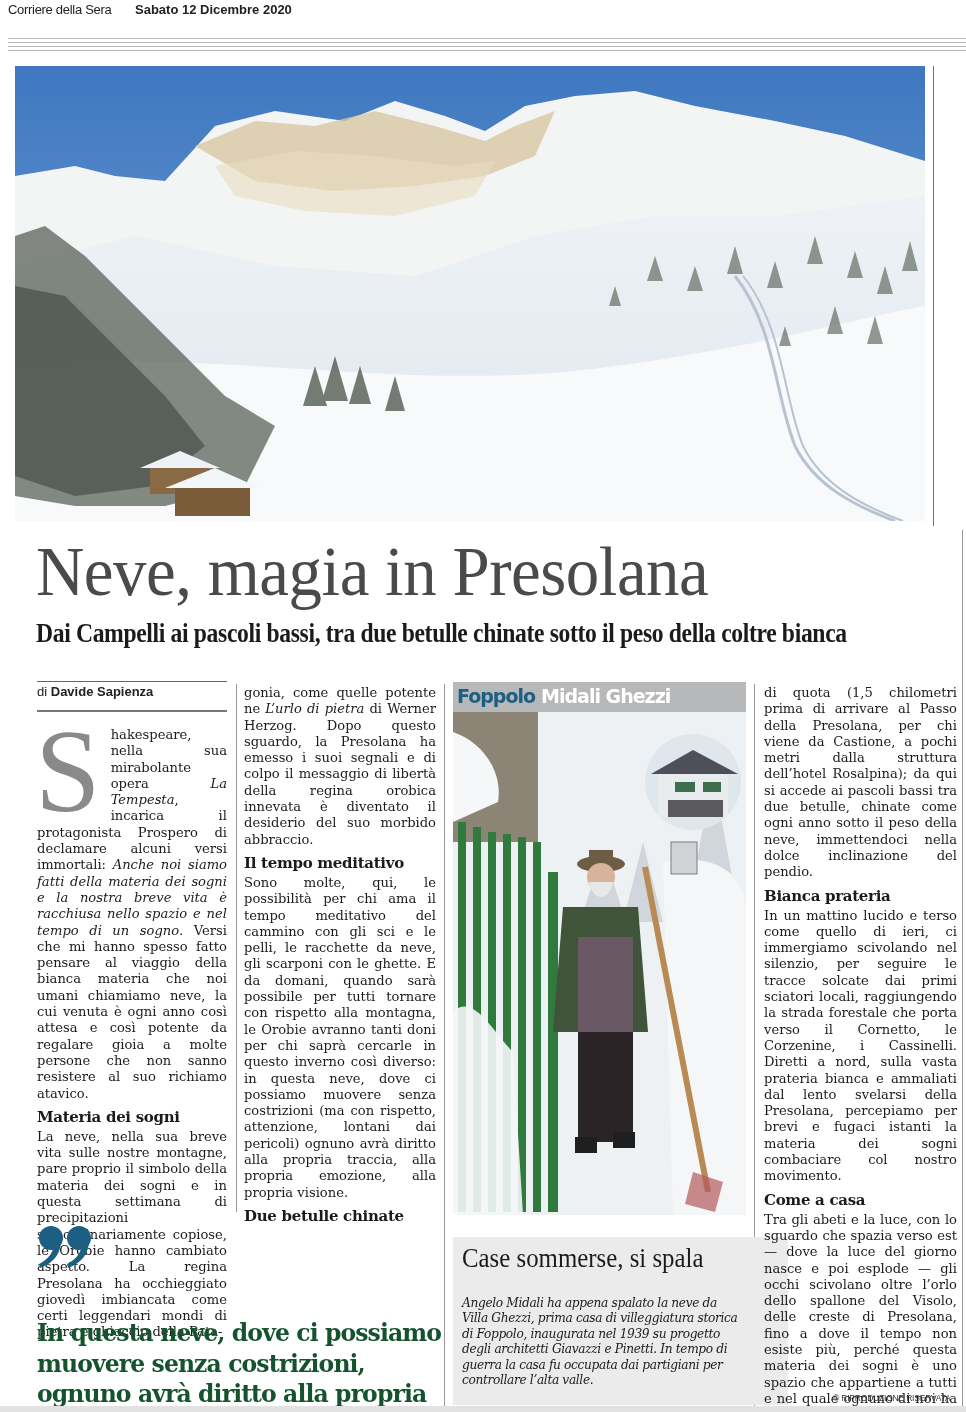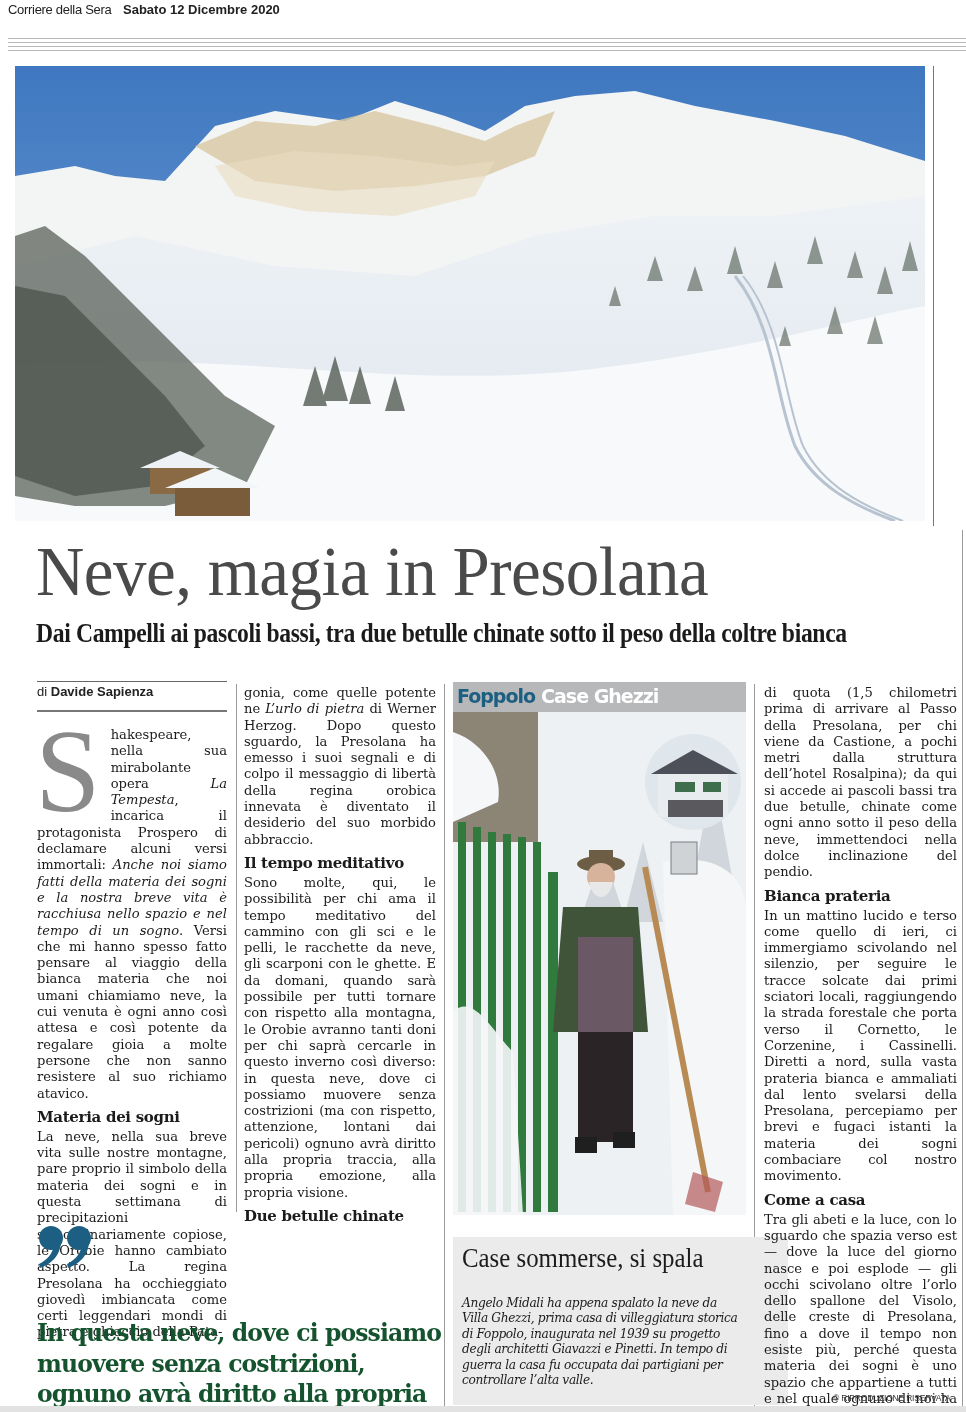--- a/index.html
+++ b/index.html
@@ -1,21 +1,21 @@
 <!DOCTYPE html>
 <html><head>
 <meta charset="utf-8">
 <style>
   * { box-sizing: border-box; margin: 0; padding: 0; }
   html, body { width: 966px; height: 1412px; background: #fff; overflow: hidden; }
   body { position: relative; font-family: "DejaVu Serif", serif; color: #1b1b1b; }
 
   .masthead { position: absolute; left: 8px; top: 2px; font-family: "Liberation Sans", sans-serif; font-size: 13px; color: #222; white-space: nowrap; }
   .masthead .paper { font-weight: normal; letter-spacing: -0.3px; }
-  .masthead .date { font-weight: bold; margin-left: 8px; }
+  .masthead .date { font-weight: bold; margin-left: 20px; }
 
   .rules { position: absolute; left: 8px; top: 38px; width: 958px; height: 14px; }
   .rules div { height: 1px; background: #b8b8b8; margin-bottom: 3px; }
 
   .hero { position: absolute; left: 15px; top: 66px; width: 910px; height: 455px; overflow: hidden; }
   .hero svg { display: block; width: 100%; height: 100%; }
   .hero-vrule { position: absolute; left: 933px; top: 66px; width: 1px; height: 460px; background: #777; }
 
   .headline { position: absolute; left: 36px; top: 533px; font-family: "Liberation Serif", serif; font-size: 69px; font-weight: normal; color: #4a4a4a; letter-spacing: -0.5px; white-space: nowrap; transform: scaleX(0.97); transform-origin: left; }
   .subhead { position: absolute; left: 36px; top: 618px; font-family: "Liberation Serif", serif; font-size: 27px; color: #1b1b1b; white-space: nowrap; transform: scaleX(0.875); transform-origin: left; letter-spacing: -0.4px; }
@@ -159,21 +159,21 @@
 </div>
 
 <div class="vrule vr1"></div>
 <div class="vrule vr2"></div>
 <div class="vrule vr3"></div>
 <div class="vrule vr4"></div>
 
 <div class="photo2">
   <div class="photo2-caption-bar">
     <div class="photo2-label">
-      <span class="place">Foppolo</span><span class="subject">Case Ghezzi</span>
+      <span class="place">Foppolo</span><span class="subject">Midali Ghezzi</span>
     </div>
   </div>
   <svg viewBox="0 0 293 503" preserveAspectRatio="none">
     <rect x="0" y="0" width="293" height="503" fill="#eef1f4"></rect>
 
     <rect x="0" y="0" width="85" height="130" fill="#8c8576"></rect>
     <path d="M0,20 C30,30 50,60 45,90 L0,110 Z" fill="#f5f7f9"></path>
 
     <g fill="#c9d0d6" opacity="0.8">
       <polygon points="150,140 170,200 130,200"></polygon>

